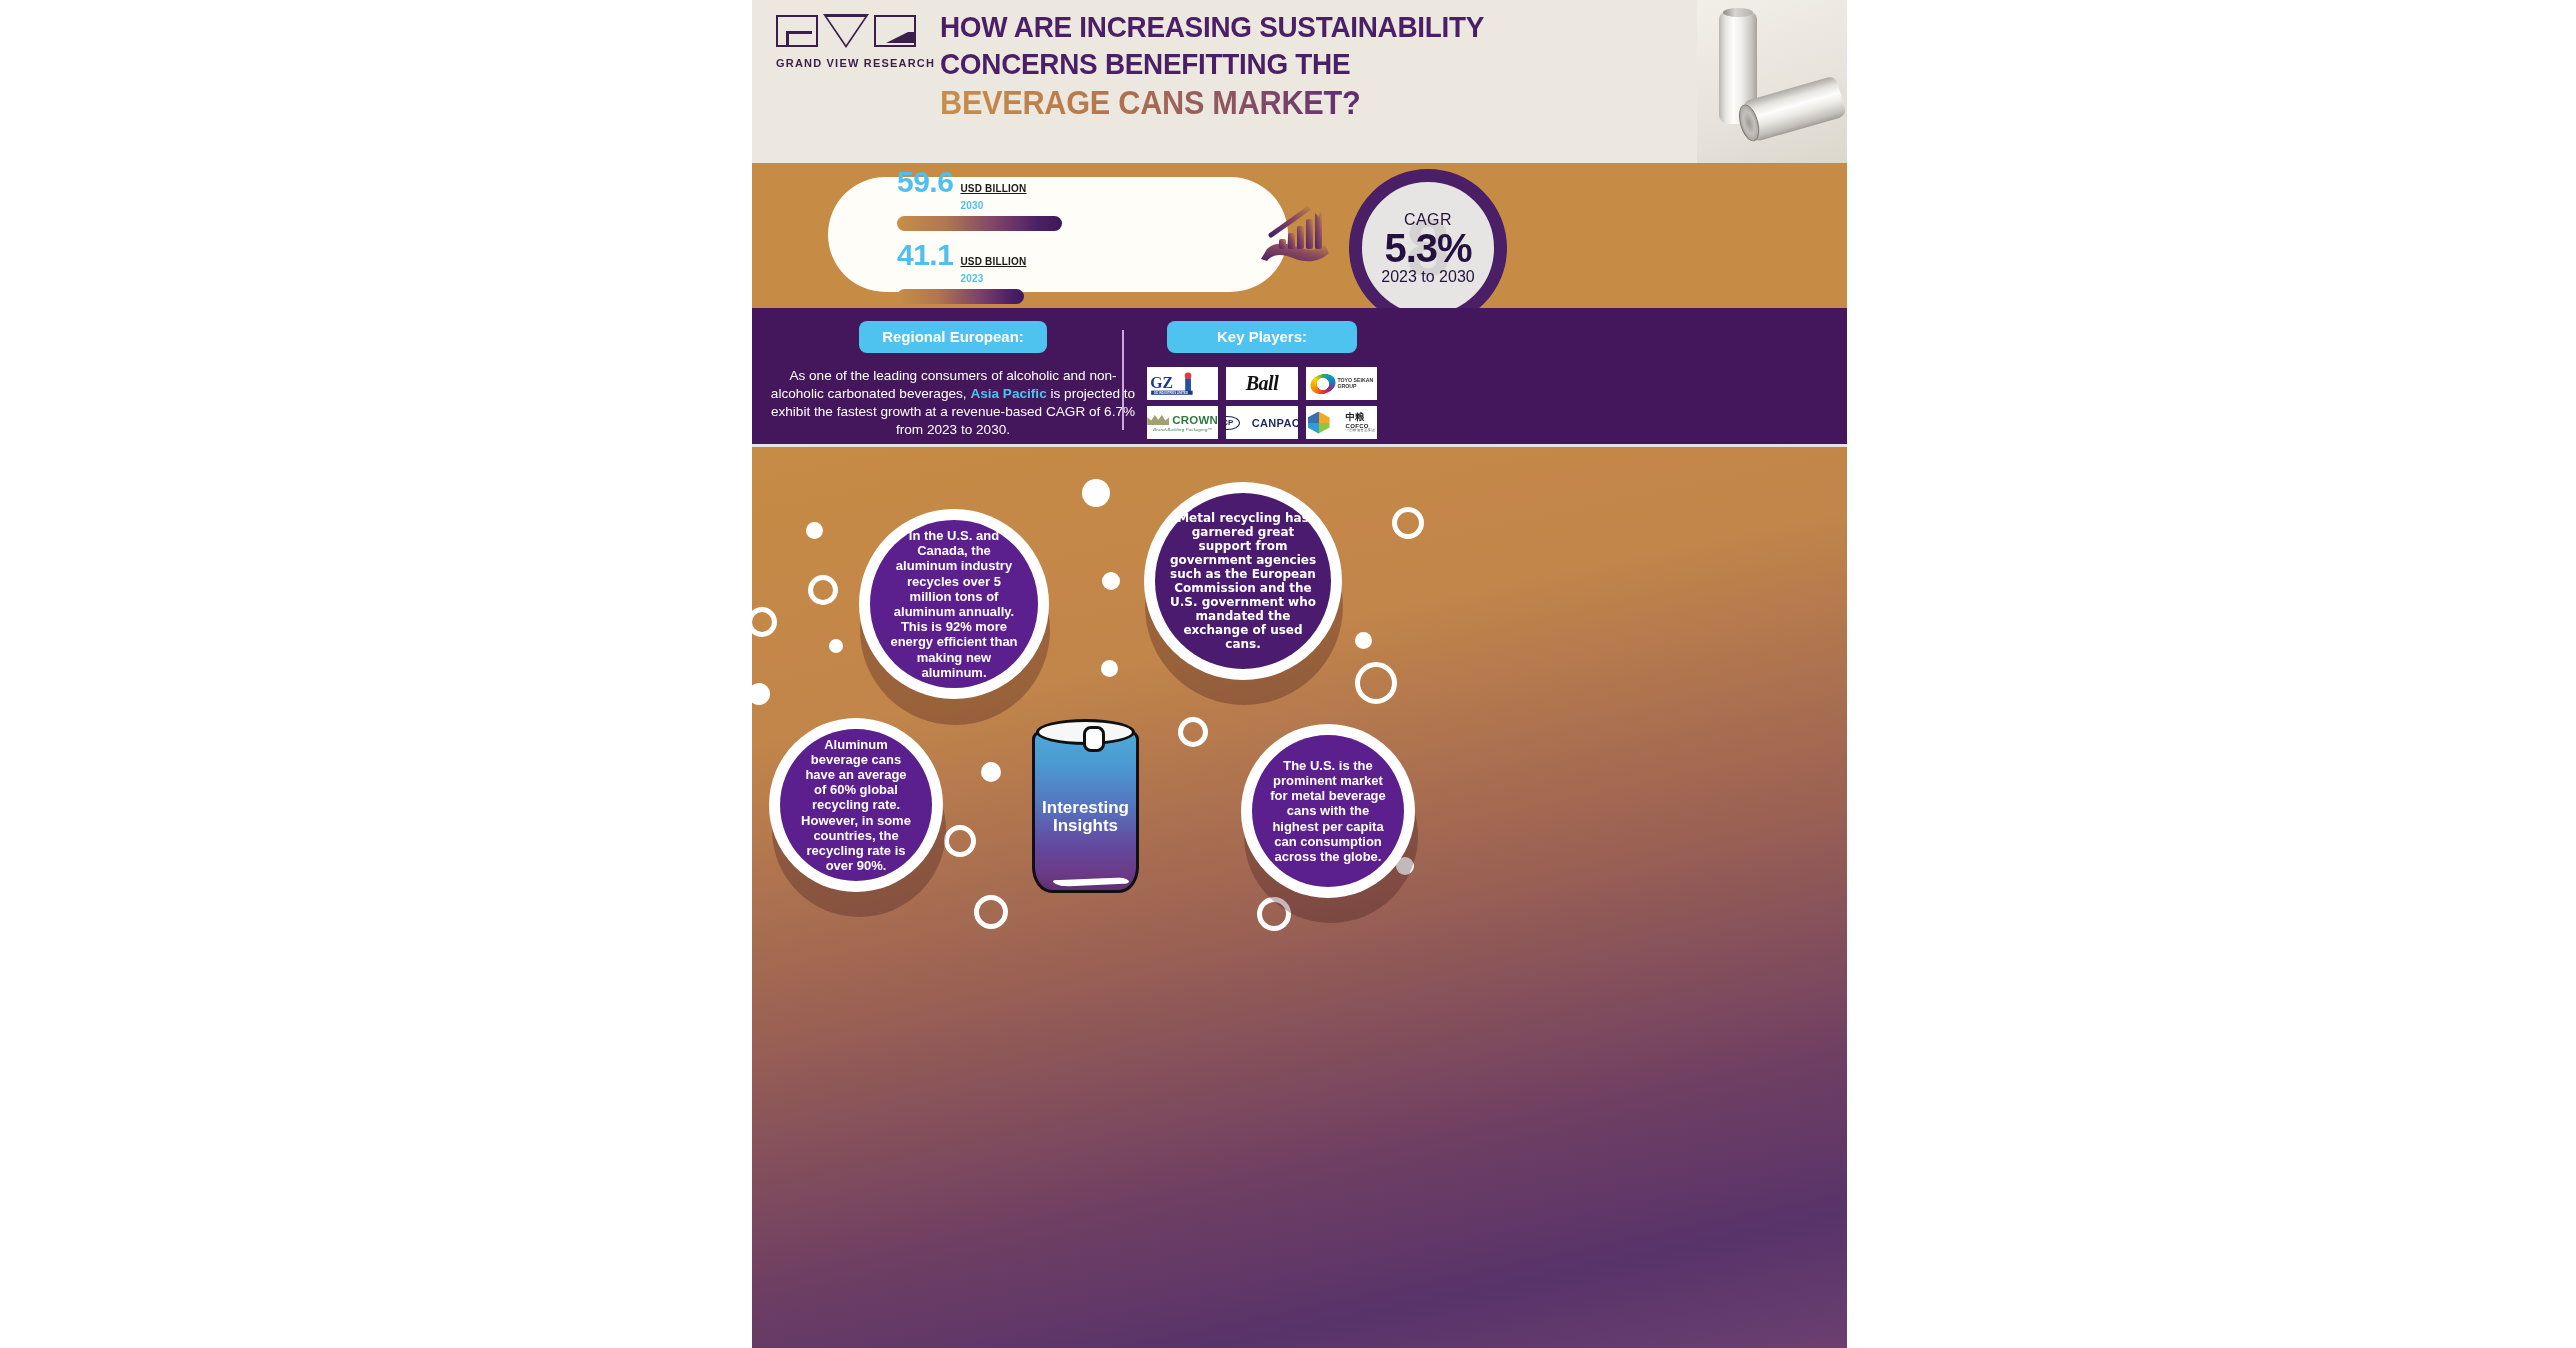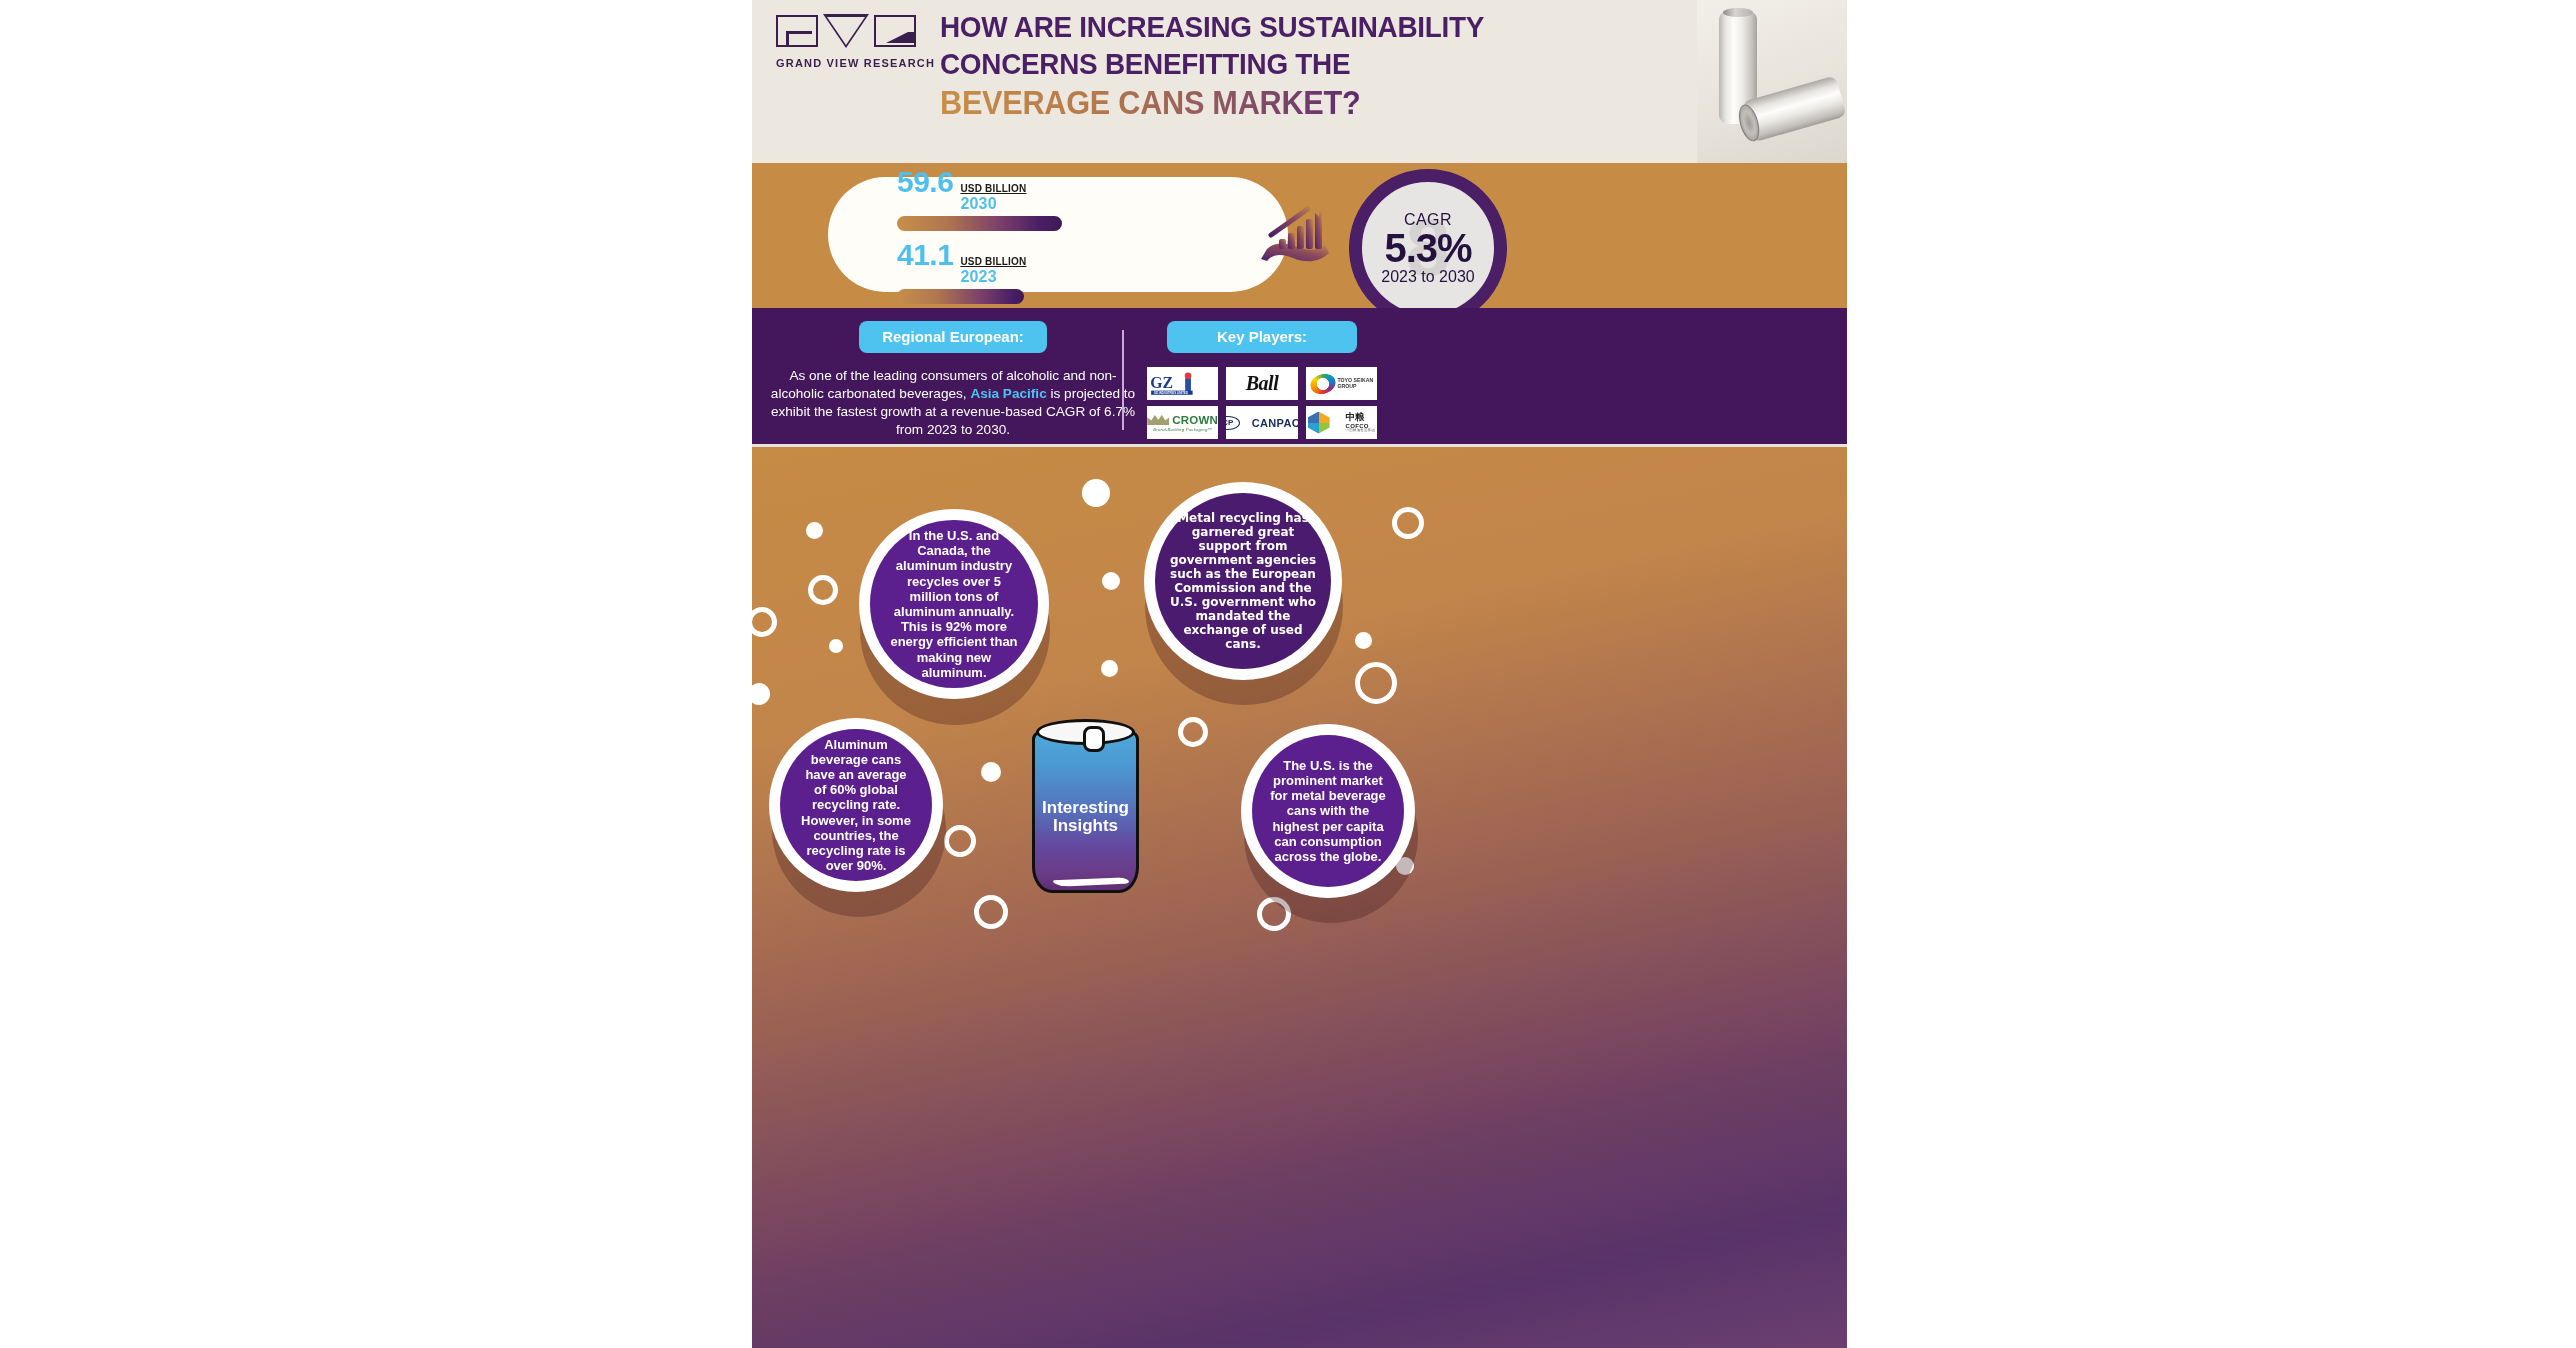--- a/index.html
+++ b/index.html
@@ -161,21 +161,21 @@
     letter-spacing: -0.5px;
     font-family: "Liberation Sans Narrow", "Liberation Sans", sans-serif;
   }
   .value-unit { line-height: 1.05; }
   .value-unit-top {
     font-size: 10px; font-weight: 700; color: #1a1a1a;
     letter-spacing: 0.2px;
     text-decoration: underline;
   }
   .value-unit-year {
-    font-size: 16px; font-weight: 700; color: #4fc0ee;
+    font-size: 10px; font-weight: 700; color: #4fc0ee;
     letter-spacing: 0.2px;
   }
   .bar {
     height: 15px; border-radius: 8px; margin-top: 3px;
   }
   .bar-2030 {
     width: 165px;
     background: linear-gradient(90deg,#c78e49 0%,#b0764f 30%,#7b4069 62%,#4b1f66 86%,#3d1a56 100%);
   }
   .bar-2023 {

